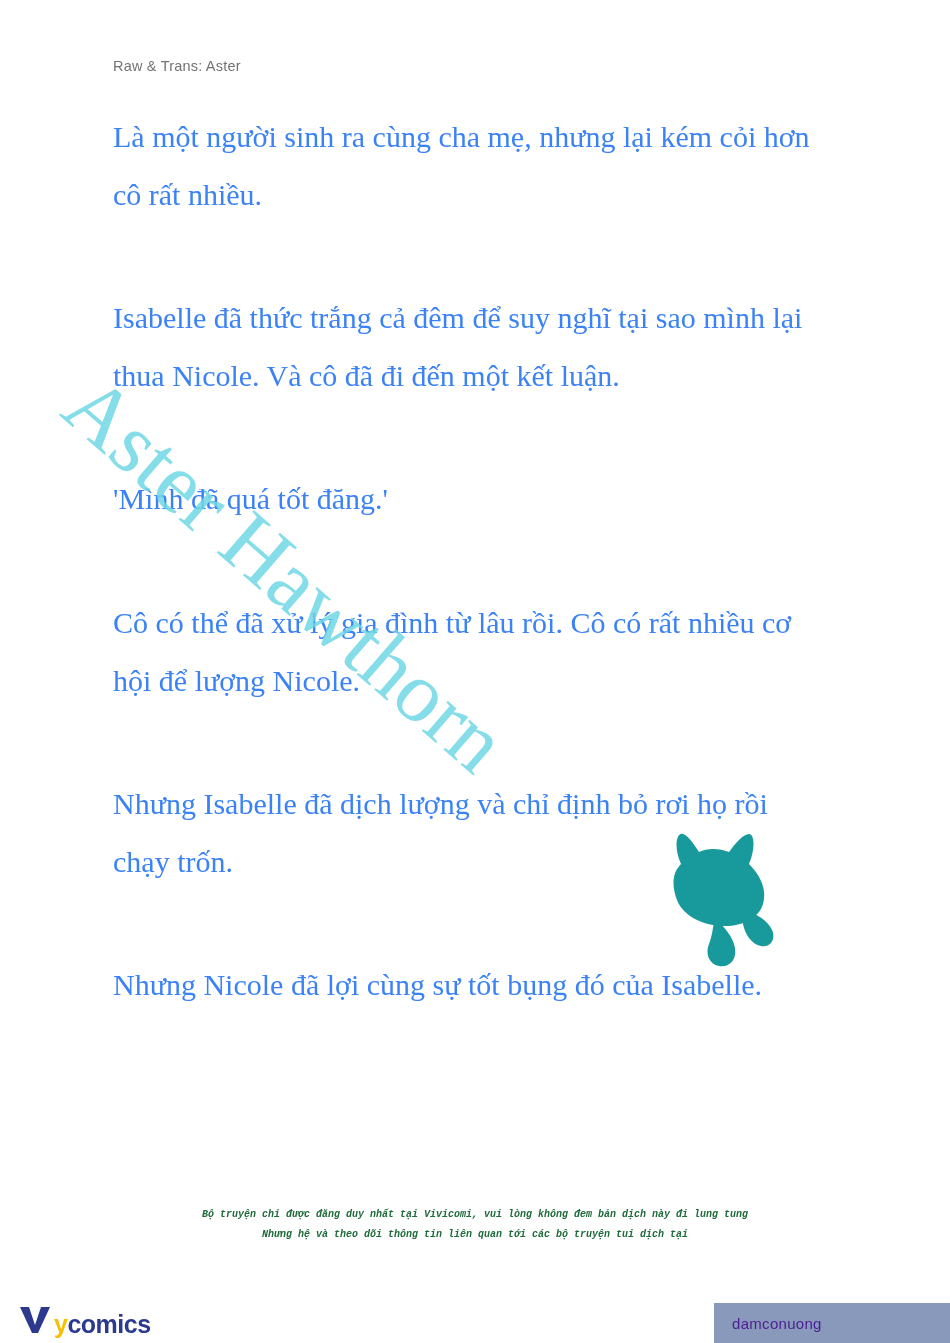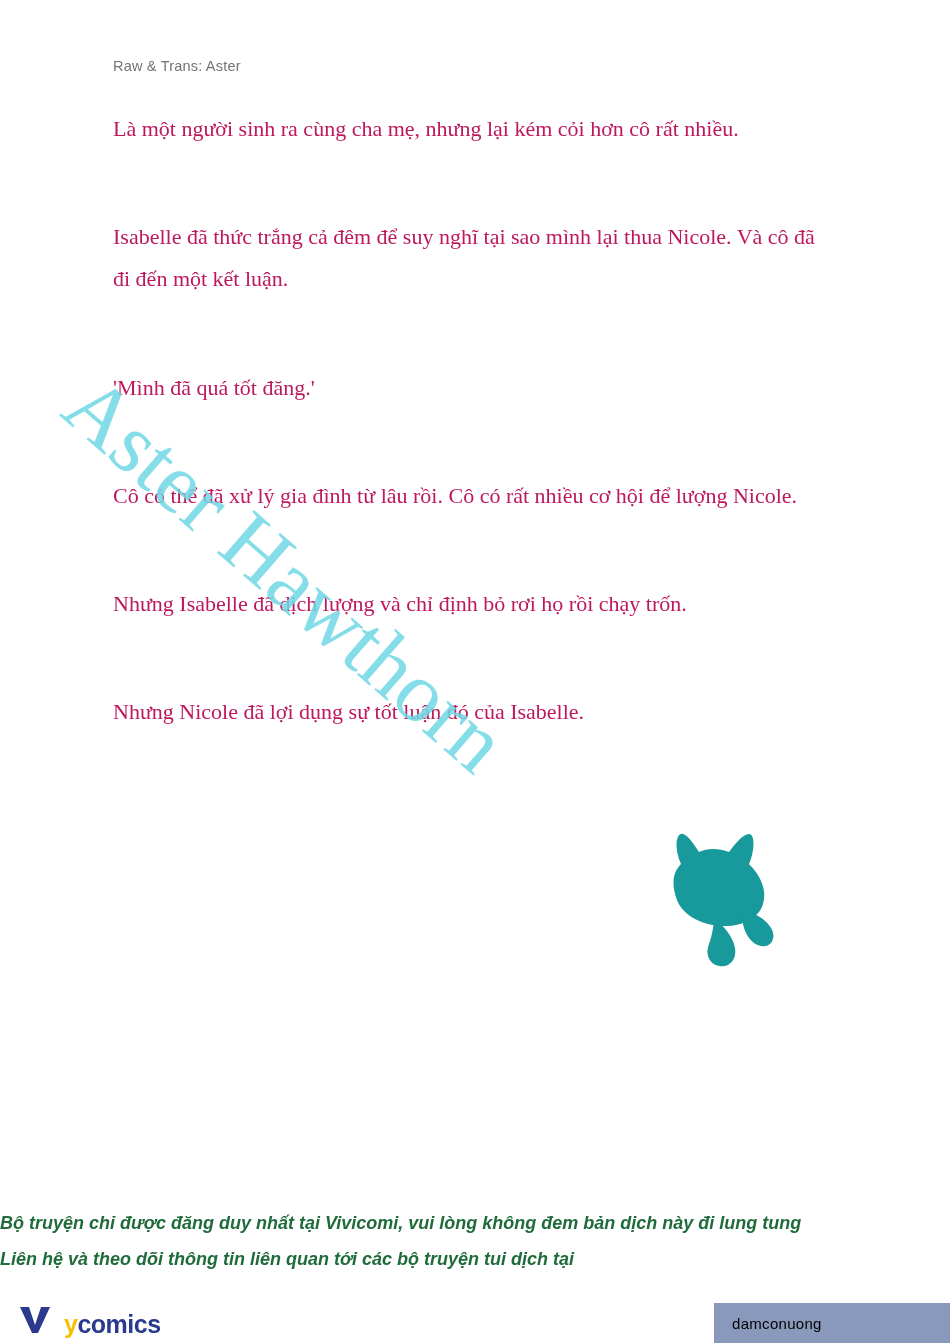--- a/index.html
+++ b/index.html
@@ -27,23 +27,23 @@
     letter-spacing: 0.2px;
   }
   .content {
     position: absolute;
     left: 113px;
     top: 108px;
     width: 730px;
   }
   .para {
     font-family: "Liberation Serif", serif;
-    font-size: 22px;
+    font-size: 30px;
     line-height: 1.92;
-    color: #be185d;
+    color: #3b82f6;
     margin: 0 0 66px 0;
     max-width: 712px;
   }
   .para:last-child {
     margin-bottom: 0;
   }
 
   
   .watermark {
     position: absolute;
@@ -75,24 +75,25 @@
     height: 145px;
     pointer-events: none;
   }
 
   
   .footer-notes {
     position: absolute;
     left: 0;
     top: 1205px;
     width: 950px;
-    font-family: Liberation Sans, sans-serif;
+    text-align: center;
+    font-family: Liberation Mono, monospace;
     font-weight: bold;
     font-style: italic;
-    font-size: 18px;
+    font-size: 10px;
     color: #1f6b3a;
     line-height: 2.0;
   }
   .footer-notes div {
     white-space: nowrap;
   }
 
   
   .bottom-bar {
     position: absolute;
@@ -101,21 +102,21 @@
     width: 950px;
     height: 56px;
     background: #ffffff;
   }
   .brand {
     position: absolute;
     left: 18px;
     bottom: 8px;
     display: flex;
     align-items: flex-end;
-    gap: 12px;
+    gap: 2px;
   }
   .brand-v {
     width: 34px;
     height: 30px;
   }
   .brand-word {
     font-family: "Liberation Sans", sans-serif;
     font-weight: bold;
     font-size: 25px;
     color: #2b3a8f;
@@ -135,57 +136,57 @@
     height: 40px;
     background: #8899bb;
     display: flex;
     align-items: center;
     padding-left: 18px;
     box-sizing: border-box;
   }
   .corner-chip span {
     font-family: "Liberation Sans", sans-serif;
     font-size: 15px;
-    color: #000000;
+    color: #4c1d95;
     letter-spacing: 0.3px;
   }
 </style>
 </head>
 <body>
 
 <div class="page">
 
   <div class="header-label">Raw &amp; Trans: Aster</div>
 
   <div class="content">
     <p class="para">Là một người sinh ra cùng cha mẹ, nhưng lại kém cỏi hơn cô rất nhiều.</p>
     <p class="para">Isabelle đã thức trắng cả đêm để suy nghĩ tại sao mình lại thua Nicole. Và cô đã đi đến một kết luận.</p>
     <p class="para">'Mình đã quá tốt đăng.'</p>
     <p class="para">Cô có thể đã xử lý gia đình từ lâu rồi. Cô có rất nhiều cơ hội để lượng Nicole.</p>
     <p class="para">Nhưng Isabelle đã dịch lượng và chỉ định bỏ rơi họ rồi chạy trốn.</p>
-    <p class="para">Nhưng Nicole đã lợi dụng sự tốt luận đó của Isabelle.</p>
+    <p class="para">Nhưng Nicole đã lợi cùng sự tốt bụng đó của Isabelle.</p>
   </div>
 
   <div class="watermark">
     <div class="watermark-text">Aster Hawthorn</div>
   </div>
 
   <div class="cat-mark">
     <svg viewBox="0 0 120 145" width="120" height="145" aria-hidden="true">
       <g fill="#18999b">
         <path d="M18,38 C10,20 14,6 20,8 C26,10 32,20 36,26 C44,22 56,22 66,26 C72,18 80,8 86,8 C92,8 92,24 86,38 C98,50 104,64 100,78 C96,92 80,100 62,100 C40,100 20,90 14,74 C8,58 10,46 18,38 Z"></path>
         <path d="M52,92 C60,100 70,110 72,122 C74,134 66,142 56,140 C46,138 42,128 46,118 C50,108 50,98 52,92 Z"></path>
         <path d="M78,84 C90,86 102,92 108,102 C114,112 108,122 98,120 C88,118 82,108 80,98 C79,92 78,88 78,84 Z"></path>
       </g>
     </svg>
   </div>
 
   <div class="footer-notes">
     <div>Bộ truyện chỉ được đăng duy nhất tại Vivicomi, vui lòng không đem bản dịch này đi lung tung</div>
-    <div>Liên hệ và theo dõi thông tin liên quan tới các bộ truyện tui dịch tại</div>
+    <div>Nhưng hệ và theo dõi thông tin liên quan tới các bộ truyện tui dịch tại</div>
   </div>
 
   <div class="bottom-bar">
     <div class="brand">
       <span class="brand-v">
         <svg viewBox="0 0 34 30" width="34" height="30" aria-hidden="true">
           <path d="M2,2 L11,2 L17,20 L23,2 L32,2 L20,28 L14,28 Z" fill="#2b3a8f"></path>
         </svg>
       </span>
       <span class="brand-word"><span class="accent">y</span><span>comics</span></span>

